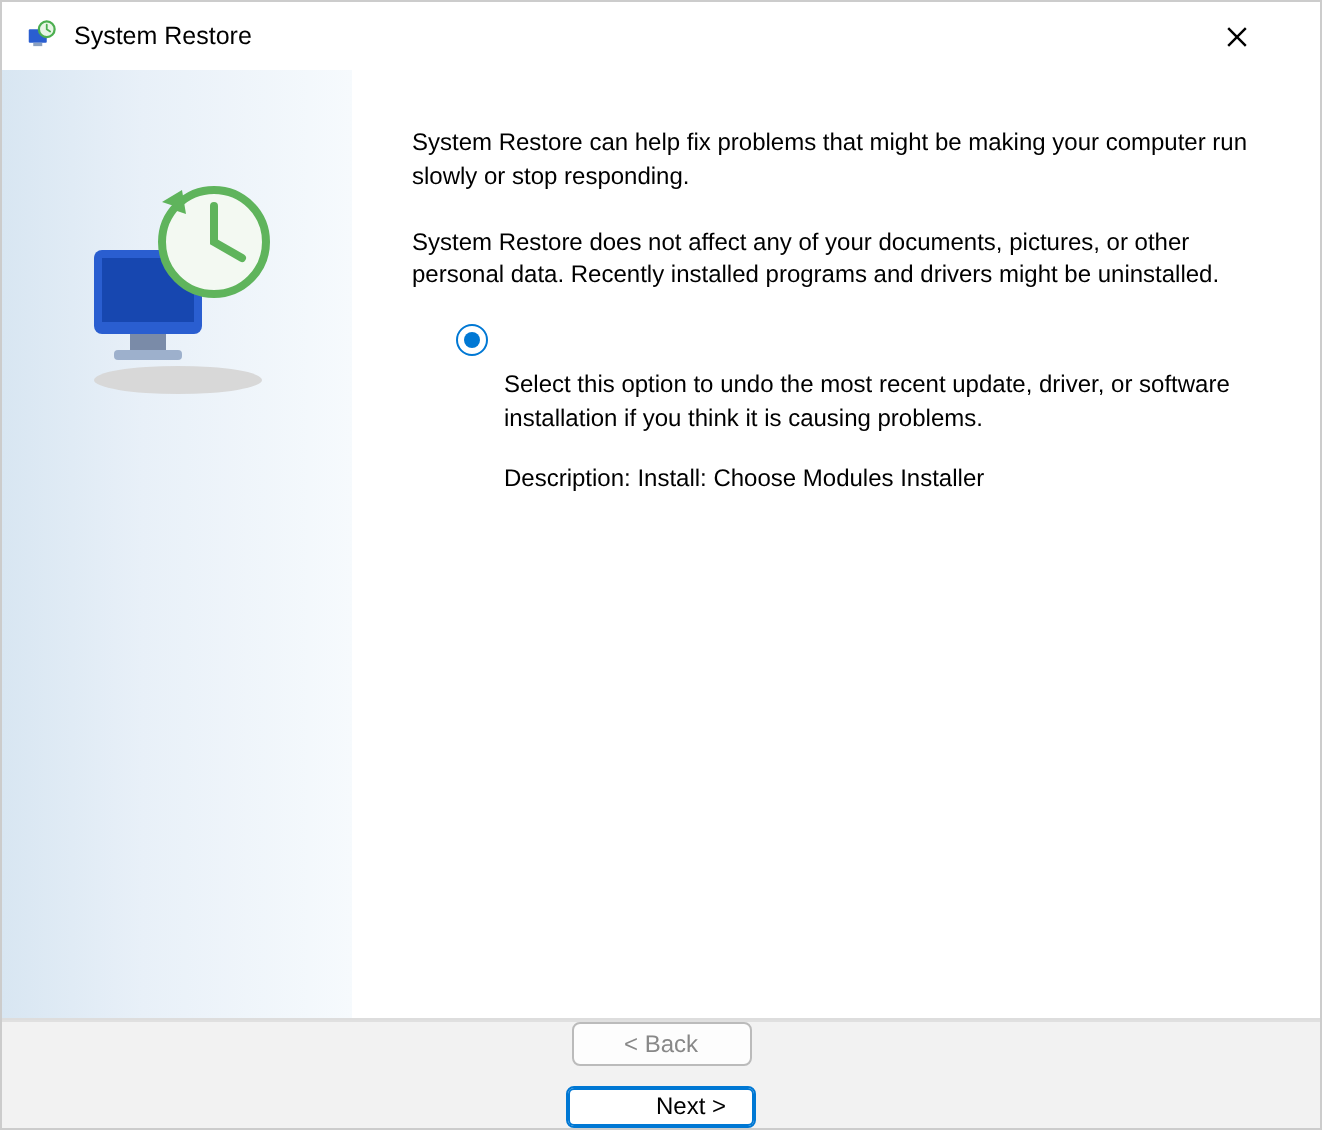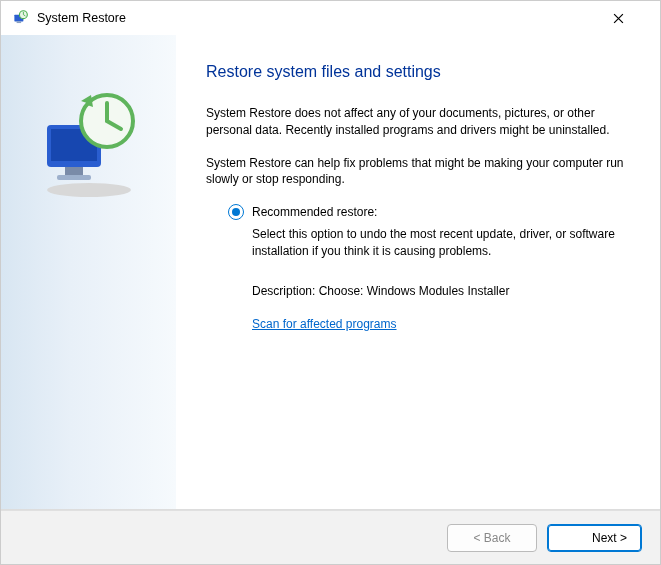--- a/index.html
+++ b/index.html
@@ -105,21 +105,21 @@
       border-radius:50%;
     }
     .option-text {
       font-size: 12px;
     }
     .option-body {
       padding-left: 24px;
       margin-bottom: 18px;
     }
     .option-body p {
-      margin-bottom: 24px;
+      margin-bottom: 14px;
     }
     .detail-line {
       font-size: 12px;
       margin: 5px 0;
     }
     .link {
       color: #0066cc;
       text-decoration: underline;
       cursor: pointer;
       display:inline-block;
@@ -129,20 +129,21 @@
 
     .footer {
       height: 54px;
       background: #f2f2f2;
       border-top: 1px solid #e0e0e0;
       display: flex;
       align-items: center;
       justify-content: flex-end;
       gap: 10px;
       padding: 0 18px;
+      flex-direction: column;
     }
     .footer button {
       min-width: 90px;
       height: 28px;
       font-family: inherit;
       font-size: 12px;
       background: #ffffff;
       border: 1px solid #bbbbbb;
       border-radius: 4px;
       cursor: pointer;
@@ -191,34 +192,31 @@
           <rect x="36" y="82" width="18" height="8" fill="#7a8ba8"></rect>
           <rect x="28" y="90" width="34" height="5" rx="2" fill="#9db0cc"></rect>
           <circle cx="78" cy="36" r="26" fill="#f3f9f2" stroke="#5fb45c" stroke-width="4"></circle>
           <path d="M78 18 L78 36 L92 44" stroke="#5fb45c" stroke-width="4" fill="none" stroke-linecap="round"></path>
           <path d="M52 34 a26 26 0 0 1 6 -16 l-6 -2 10 -6 2 12 -6 -2 a20 20 0 0 0 -4 12 z" fill="#5fb45c"></path>
         </svg>
       </span>
     </div>
 
     <div class="main">
-      <h1>Restore system files and settings</h1>
+      <p>System Restore can help fix problems that might be making your computer run slowly or stop responding.</p>
       <p>System Restore does not affect any of your documents, pictures, or other personal data. Recently installed programs and drivers might be uninstalled.</p>
-      <p>System Restore can help fix problems that might be making your computer run slowly or stop responding.</p>
 
       <div class="options">
 
         <div class="option-row">
           <span class="radio selected"></span>
-          <span class="option-text">Recommended restore:</span>
         </div>
         <div class="option-body">
           <p>Select this option to undo the most recent update, driver, or software installation if you think it is causing problems.</p>
-          <div class="detail-line">Description: Choose: Windows Modules Installer</div>
-          <a class="link">Scan for affected programs</a>
+          <div class="detail-line">Description: Install: Choose Modules Installer</div>
         </div>
 
 
       </div>
     </div>
   </div>
 
   <div class="footer">
     <button disabled="">&lt; Back</button>
     <button class="primary">Next &gt;</button>

